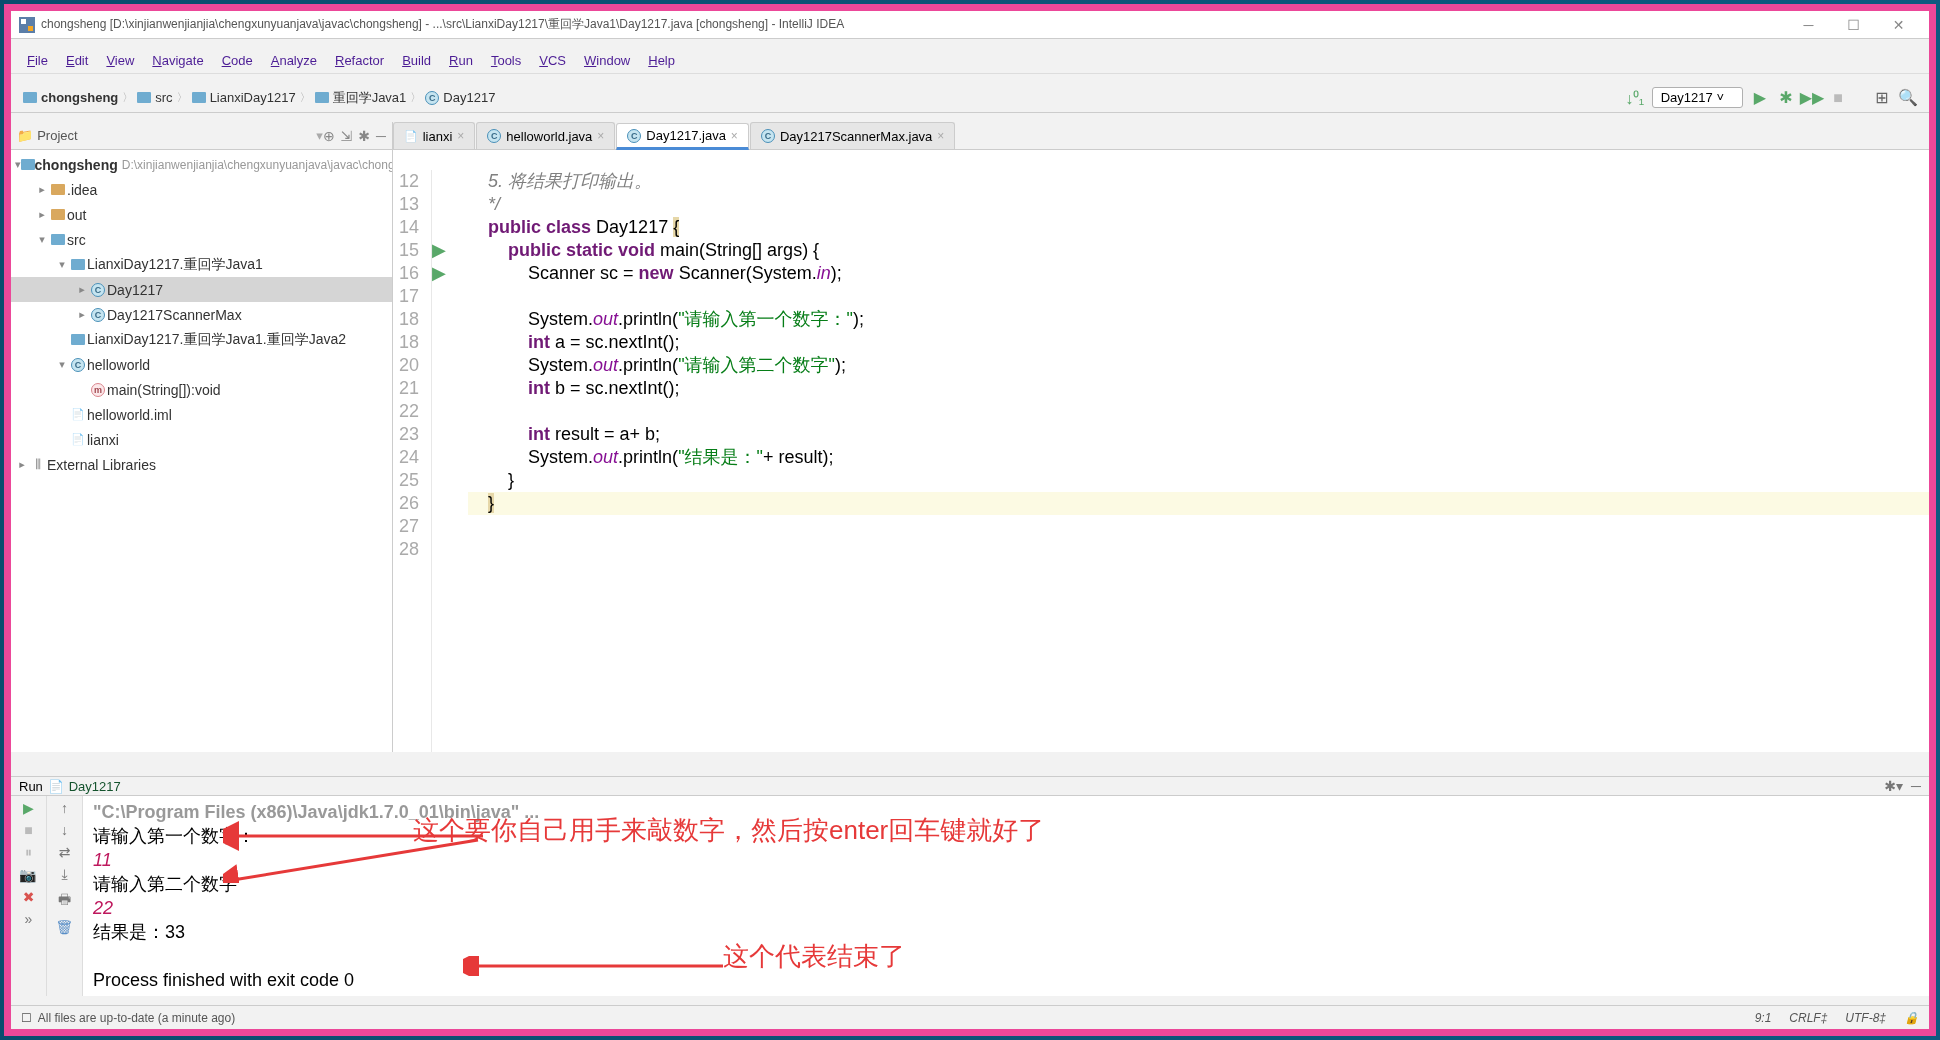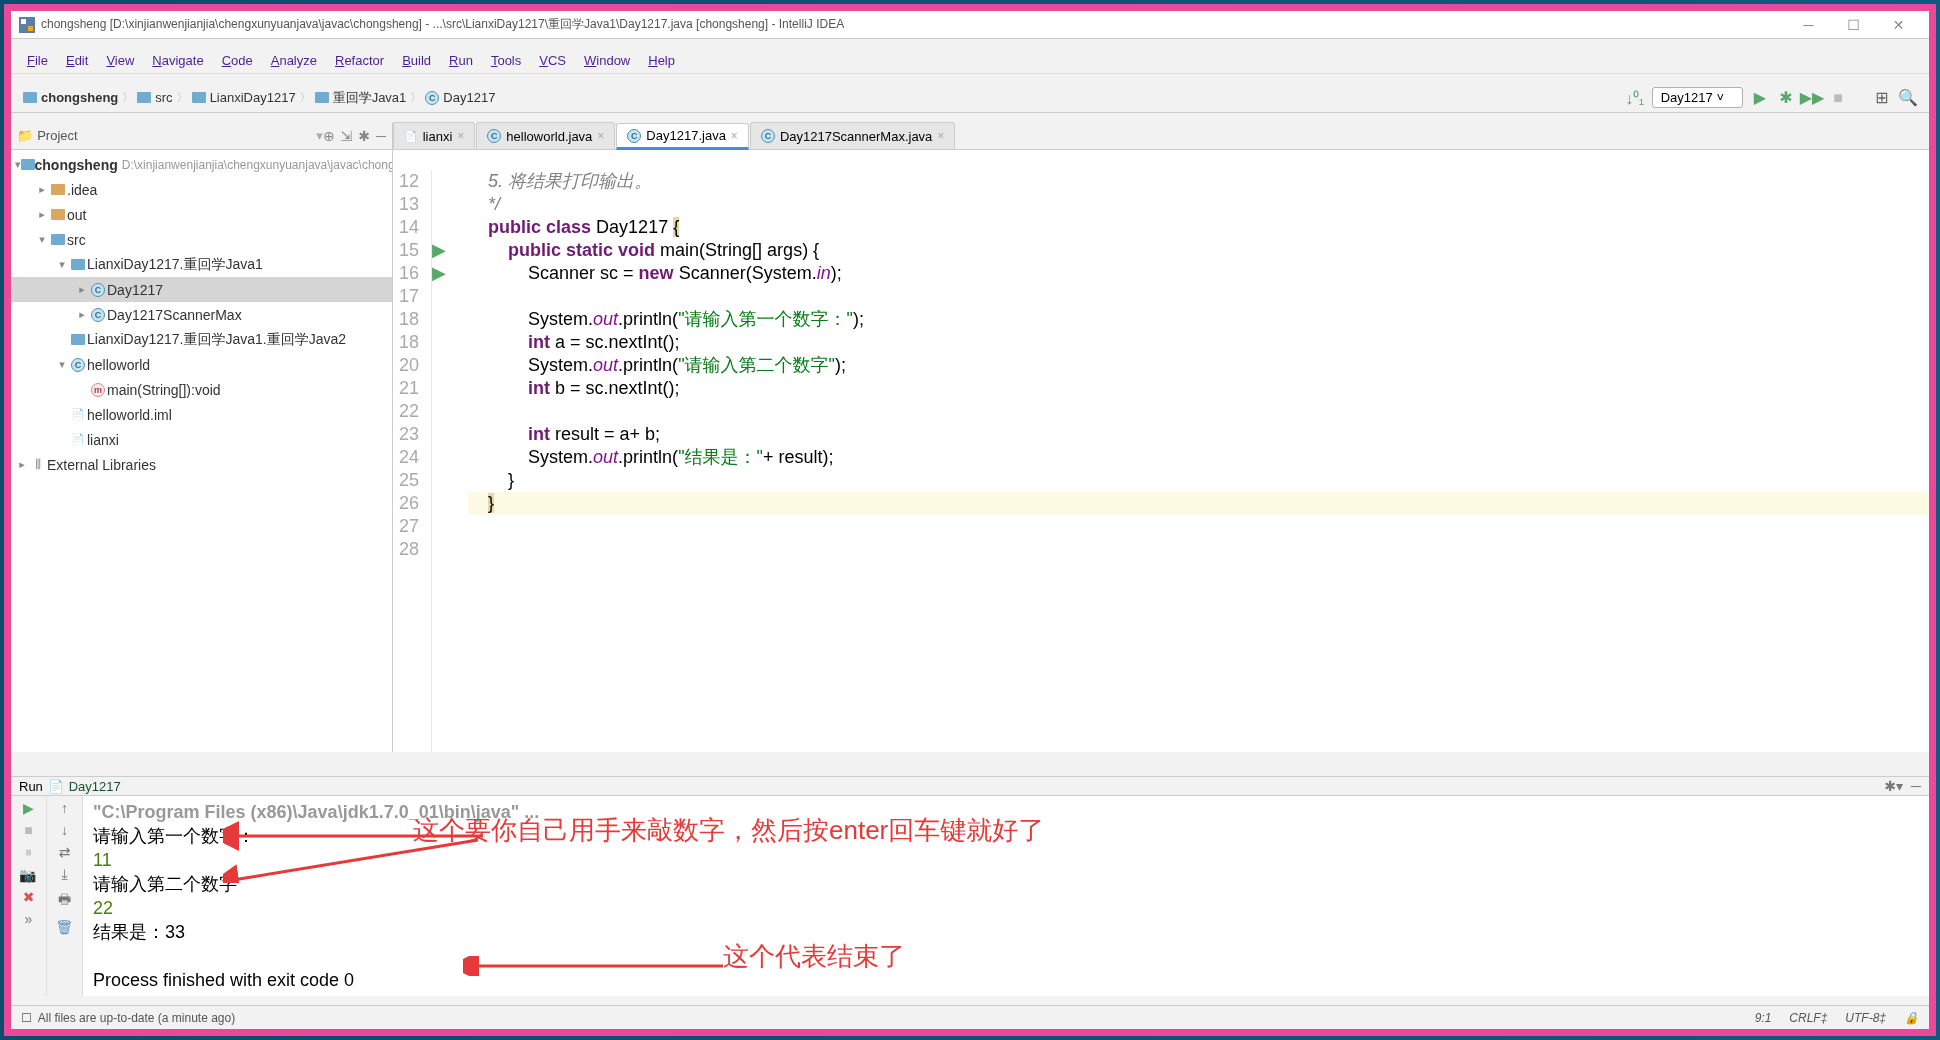--- a/index.html
+++ b/index.html
@@ -62,21 +62,21 @@
 .run-panel { height: 220px; background: #fff; display: flex; flex-direction: column; border-top: 1px solid #ccc; }
 .run-header { height: 24px; background: #f2f2f2; display: flex; align-items: center; padding: 0 8px; font-size: 13px; border-bottom: 1px solid #ccc; }
 .run-body { flex: 1; display: flex; position: relative; }
 .run-tools { width: 36px; background: #f2f2f2; display: flex; flex-direction: column; align-items: center; gap: 6px; padding-top: 4px; border-right: 1px solid #ddd; }
 .run-tools2 { width: 36px; background: #f2f2f2; display: flex; flex-direction: column; align-items: center; gap: 6px; padding-top: 4px; border-right: 1px solid #ddd; }
 .rt { font-size: 14px; color: #777; cursor: pointer; }
 .rt.green { color: #59a869; }
 .rt.red { color: #d9534f; }
 .console { flex: 1; padding: 4px 10px; font-family: "Consolas", monospace; font-size: 18px; line-height: 24px; position: relative; overflow: hidden; }
 .console .faded { color: #999; font-weight: bold; }
-.console .input-val { color: #4d7c0f; }
+.console .input-val { color: #be185d; font-style: italic; }
 .annot { position: absolute; color: #e63939; font-size: 26px; font-weight: 500; pointer-events: none; font-family: "Microsoft YaHei", sans-serif; }
 .arrow-svg { position: absolute; pointer-events: none; }
 .status-bar { height: 24px; background: #f2f2f2; border-top: 1px solid #ccc; display: flex; align-items: center; padding: 0 10px; font-size: 12px; color: #555; }
 .status-left { flex: 1; display: flex; align-items: center; gap: 6px; }
 .status-right { display: flex; gap: 18px; font-style: italic; }
 .ico-m { width: 14px; height: 14px; border-radius: 50%; background: #fce8ea; border: 1px solid #d9848c; display: inline-flex; align-items: center; justify-content: center; font-size: 9px; color: #a14850; font-weight: bold; }
 </style>
 </head>
 <body>
 

